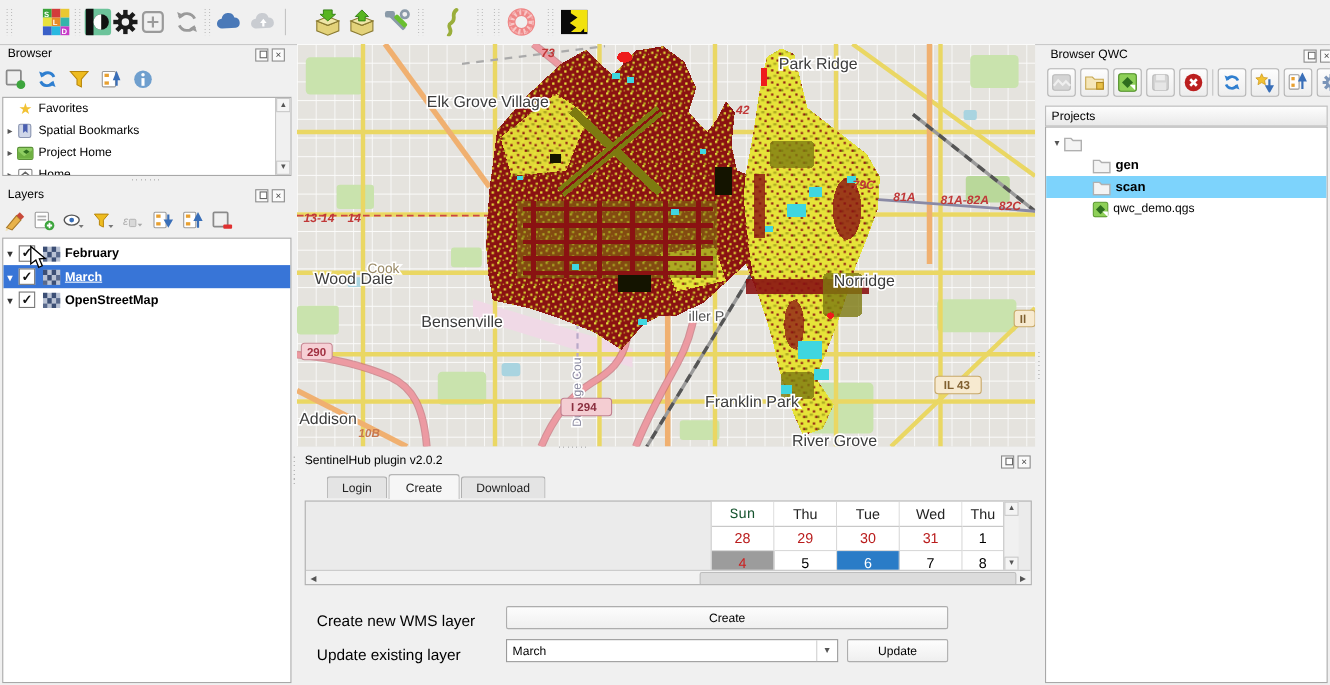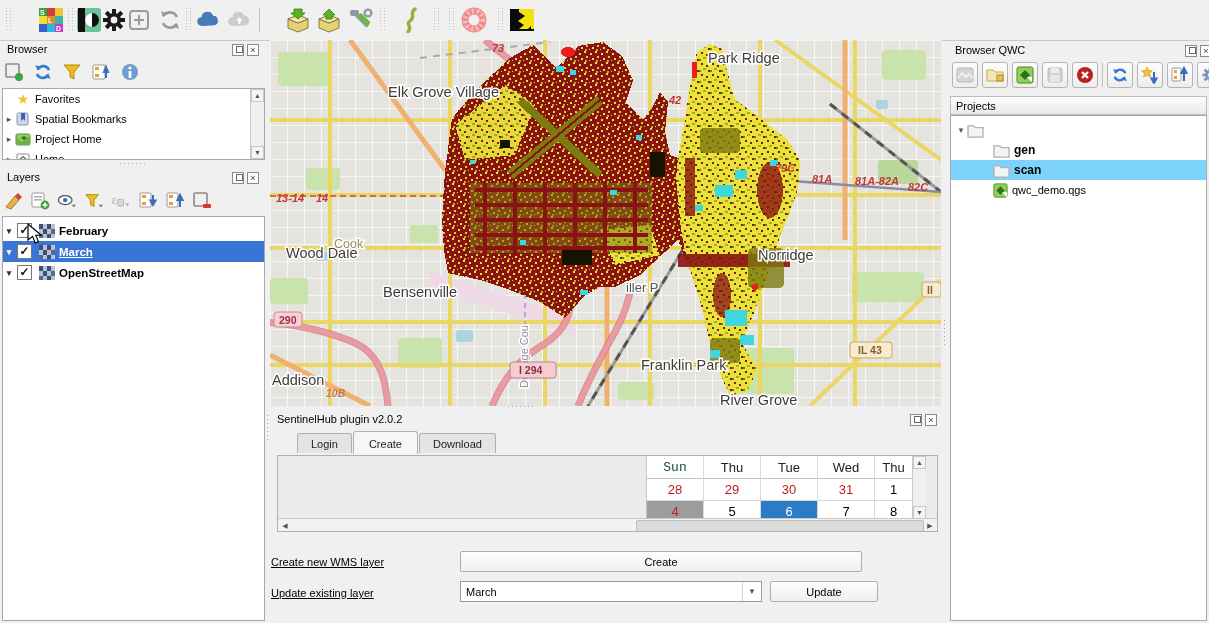--- a/index.html
+++ b/index.html
@@ -62,21 +62,21 @@
   .cal-cell:last-child{width:38px;text-align:center;}
   .cal-head .cal-cell{height:23px;color:#222;background:#fff;border-bottom:1px solid #c2c2c2;}
   .cal-head .sun{color:#14532d;font-family:Liberation Mono, monospace;}
   .dim{color:#b91c1c;}
   .today{background:#9c9c9c;color:#cc2020;}
   .selday{background:#2a7cc7;color:#fff;}
   #cal-vsb{position:absolute;right:11px;top:0;width:14px;height:63px;background:#f0f0f0;border-left:1px solid #c8c8c8;box-sizing:border-box;}
   #cal-hsb{position:absolute;left:0;bottom:0;width:659px;height:13px;background:#f2f2f2;border-top:1px solid #c8c8c8;box-sizing:border-box;}
   .harr{position:absolute;top:1px;width:12px;height:11px;display:flex;align-items:center;justify-content:center;font-size:7px;color:#555;}
   #hthumb{position:absolute;left:358px;top:1px;width:286px;height:10px;background:#dcdcdc;border:1px solid #bdbdbd;border-radius:2px;}
-  .shlabel{position:absolute;left:1px;font-size:11px;text-decoration:underline;}
+  .shlabel{position:absolute;left:18px;font-size:14px;}
   .btn{position:absolute;height:21px;box-sizing:border-box;border:1px solid #adadad;border-radius:2px;
        background:linear-gradient(#fdfdfd,#efefef);display:flex;align-items:center;justify-content:center;font-size:11px;}
   #combo{position:absolute;left:190px;top:173px;width:302px;height:21px;box-sizing:border-box;border:1px solid #9a9a9a;background:#fff;
          display:flex;align-items:center;}
   #combo .val{flex:1;padding-left:5px;}
   #combo .drop{width:18px;height:100%;display:flex;align-items:center;justify-content:center;color:#555;font-size:8px;border-left:1px solid #d0d0d0;}
   
   #qwc-panel{position:absolute;left:948px;top:40px;width:261px;height:583px;overflow:hidden;}
   #qwc-toolbar{position:absolute;left:4px;top:20px;height:30px;display:flex;gap:4px;align-items:center;}
   .qbtn{width:26px;height:26px;box-sizing:border-box;border:1px solid #b4b4b4;border-radius:3px;background:linear-gradient(#fdfdfd,#ededed);
@@ -620,21 +620,21 @@
       <span class="harr" style="right:1px">▶</span>
     </div>
   </div>
   <span class="shlabel" style="top:148px">Create new WMS layer</span>
   <div class="btn" style="left:190px;top:143px;width:402px">Create</div>
   <span class="shlabel" style="top:179px">Update existing layer</span>
   <div id="combo">
     <span class="val">March</span>
     <span class="drop">▼</span>
   </div>
-  <div class="btn" style="left:500px;top:173px;width:108px">Update</div>
+  <div class="btn" style="left:500px;top:173px;width:92px">Update</div>
 </div>
 
 <div id="qwc-panel">
   <span class="ptitle" style="top:4px">Browser QWC</span>
   <div class="wbtns" style="right:-3px;top:5px">
     <span class="wbtn">
         <span class="inbox"></span>
       </span>
     <span class="wbtn">×</span>
   </div>

